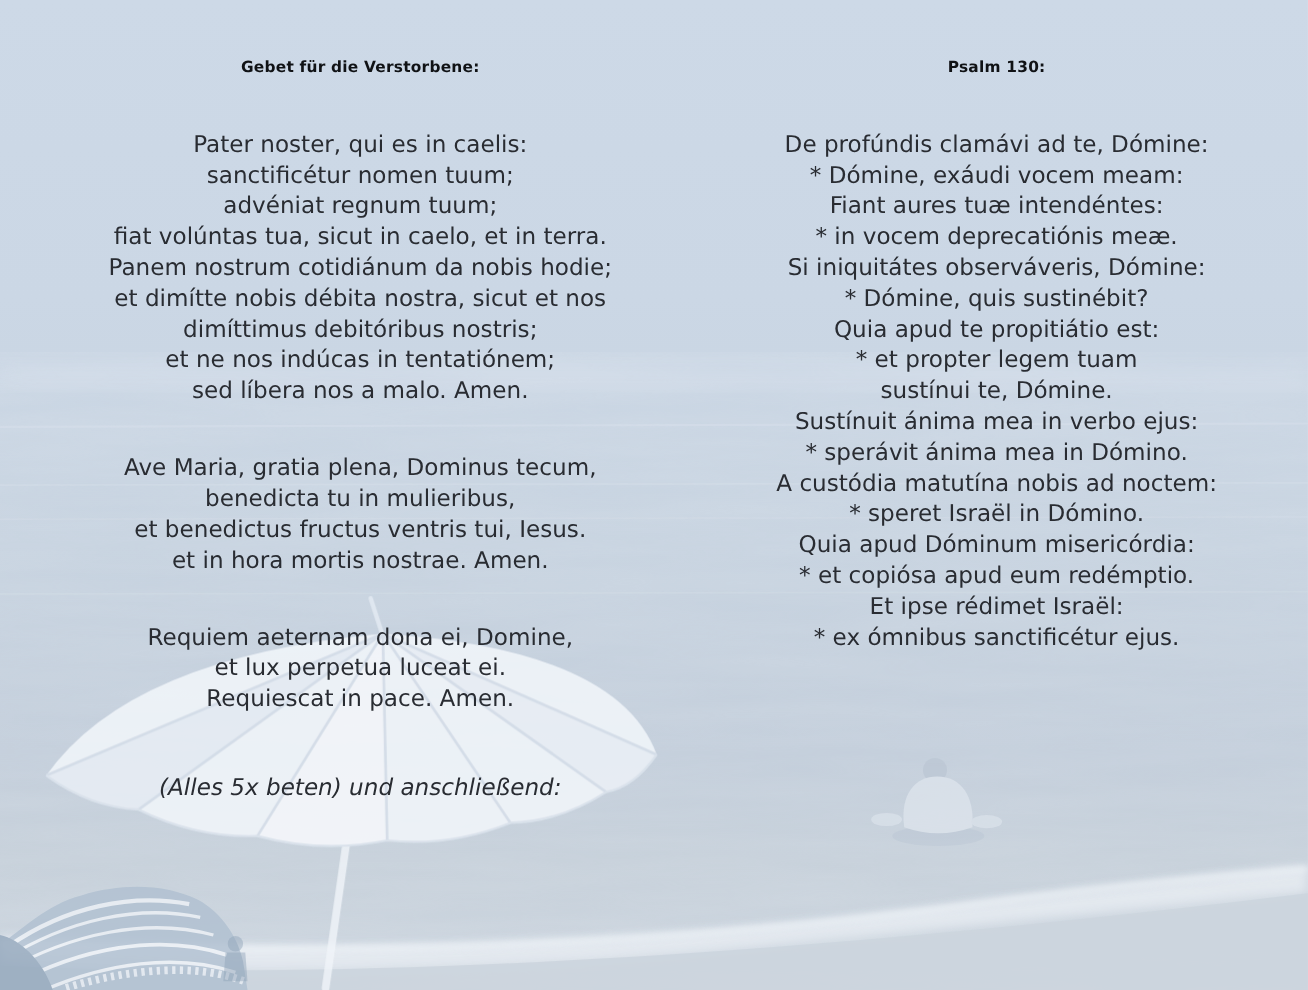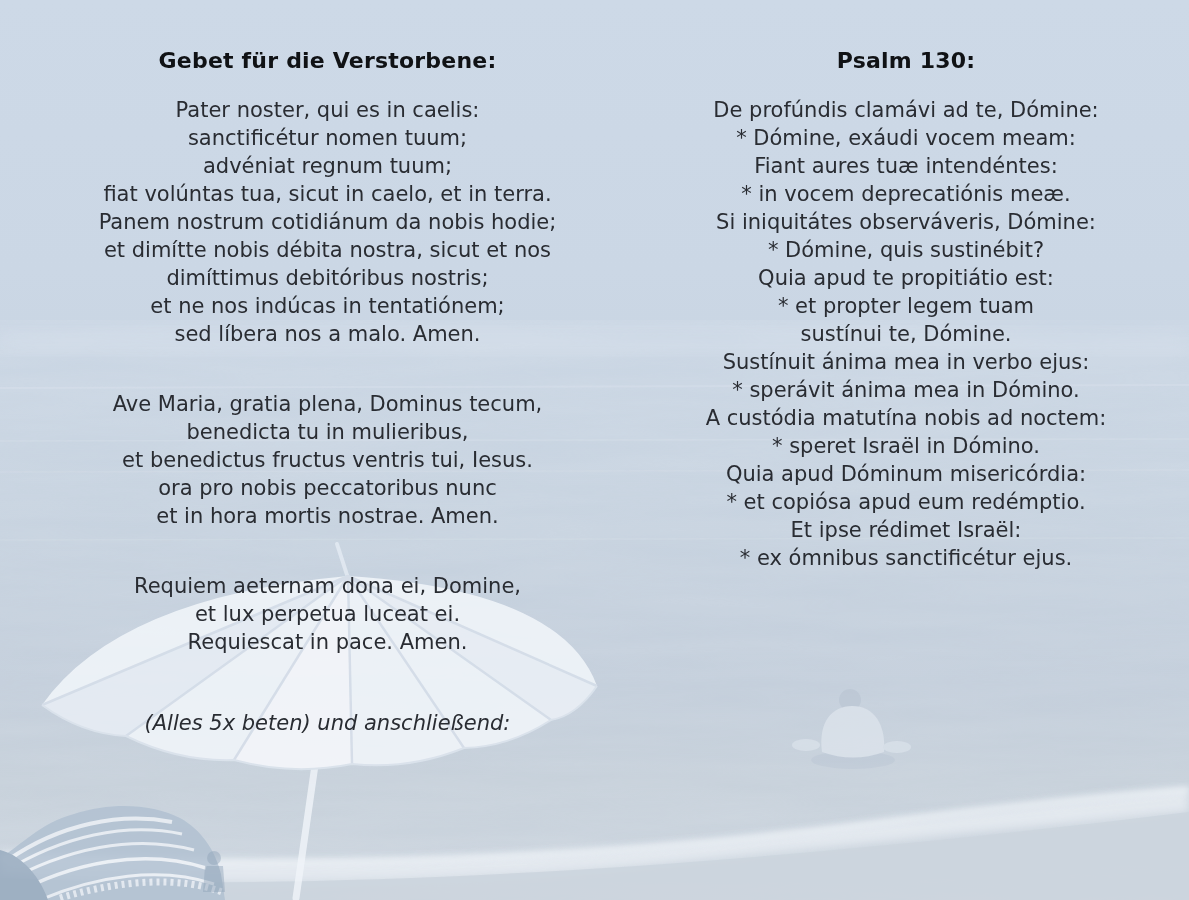--- a/index.html
+++ b/index.html
@@ -19,23 +19,23 @@
   .scene { position: absolute; left: 0; top: 0; z-index: 1; }
   .col {
     position: absolute; top: 46px; z-index: 2;
     text-align: center;
     color: var(--text, #292c32);
     font-size: 21px; line-height: 28px;
   }
   .col-left  { left: 30px;  width: 595px; }
   .col-right { left: 616px; width: 580px; }
   .doc-title {
-    font-weight: 700; font-size: 22px; line-height: 30px;
+    font-weight: 700; font-size: 14px; line-height: 30px;
     color: var(--title, #101215);
-    margin-bottom: 20px; letter-spacing: 0.2px;
+    margin-bottom: 41px; letter-spacing: 0.2px;
   }
   .para + .para { margin-top: 42px; }
   .line { white-space: nowrap; }
   .note { margin-top: 53px; font-style: italic; white-space: nowrap; }
 </style>
 </head>
 <body>
 
 <div class="stage">
 
@@ -133,21 +133,20 @@
         <div class="line">et dimítte nobis débita nostra, sicut et nos</div>
         <div class="line">dimíttimus debitóribus nostris;</div>
         <div class="line">et ne nos indúcas in tentatiónem;</div>
         <div class="line">sed líbera nos a malo. Amen.</div>
       </div>
     <div class="para">
 
     <div class="line">Ave Maria, gratia plena, Dominus tecum,</div>
         <div class="line">benedicta tu in mulieribus,</div>
         <div class="line">et benedictus fructus ventris tui, Iesus.</div>
-        <div class="line">ora pro nobis peccatoribus nunc</div>
         <div class="line">et in hora mortis nostrae. Amen.</div>
       </div>
     <div class="para">
 
     <div class="line">Requiem aeternam dona ei, Domine,</div>
         <div class="line">et lux perpetua luceat ei.</div>
         <div class="line">Requiescat in pace. Amen.</div>
       </div>
     <div class="note">(Alles 5x beten) und anschließend:</div>
   </div>

